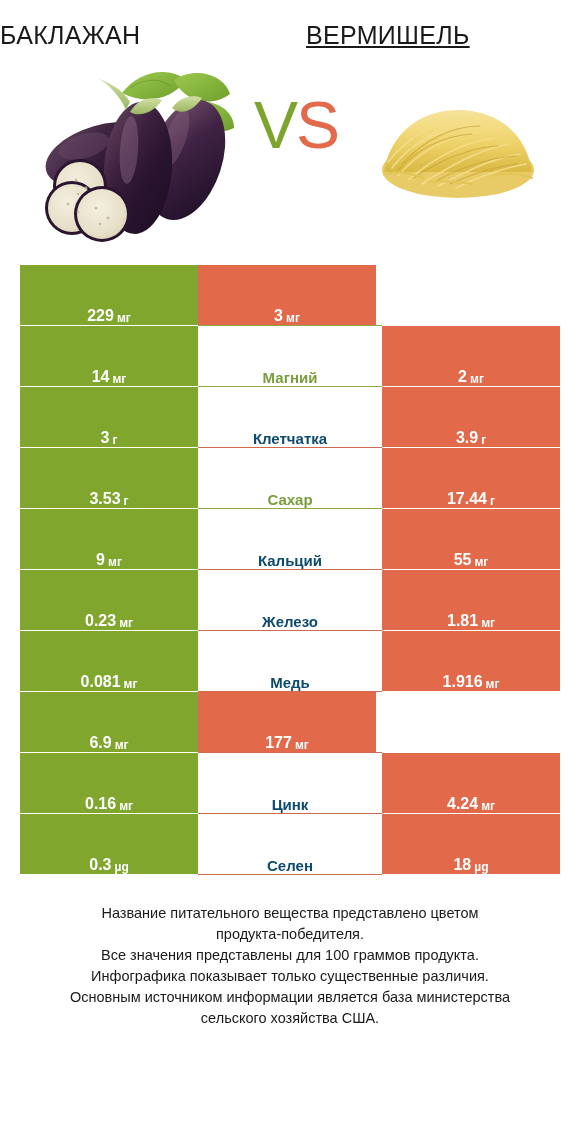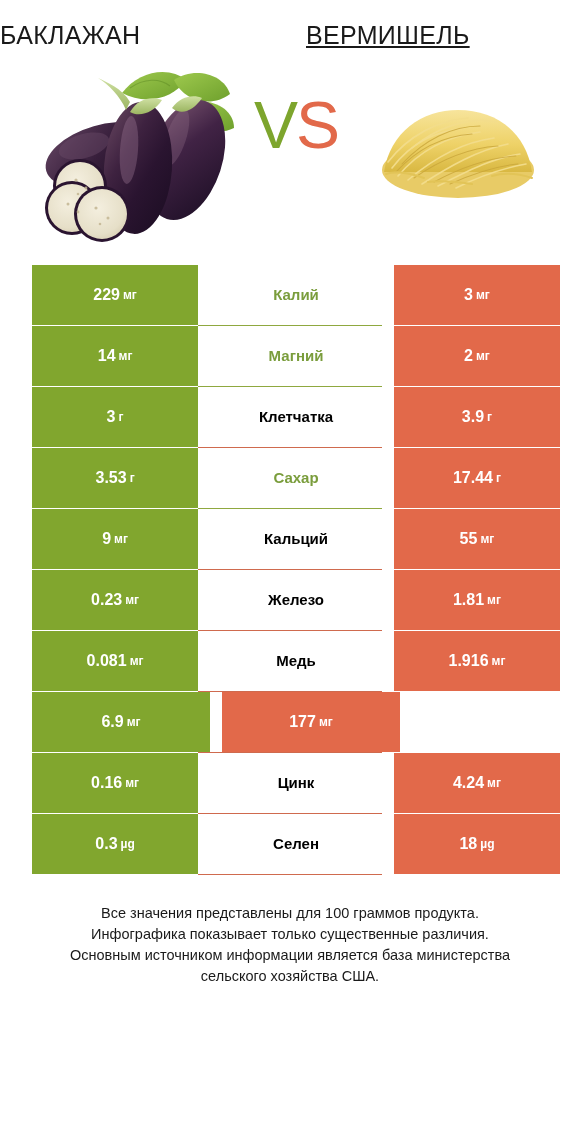--- a/index.html
+++ b/index.html
@@ -74,42 +74,41 @@
     width: 540px;
     box-sizing: border-box;
   }
   .row {
     display: flex;
     height: 60px;
     position: relative;
   }
   .cell {
     display: flex;
-    align-items: center;
+    align-items: flex-end;
     justify-content: center;
     box-sizing: border-box;
     height: 60px;
-    margin-left: 12px;
   }
   .cell-left, .cell-right {
     width: 178px;
     color: #ffffff;
     font-size: 16px;
     font-weight: 700;
   }
   .cell-left  { background: #81A62E; }
   .cell-right { background: #E2694A; }
   .cell-mid {
     width: 184px;
     background: #ffffff;
     font-size: 15px;
     font-weight: 700;
   }
   .cell-mid.win-green  { color: #7A9D3C; }
-  .cell-mid.win-orange { color: #000000; }
+  .cell-mid.win-orange { color: #0c4a6e; }
 
   .val-num { font-size: 16px; font-weight: 700; }
   .val-unit { font-size: 12px; font-weight: 700; margin-left: 3px; }
 
   
   .sep {
     height: 1px;
     display: flex;
   }
   .sep .sp-side { width: 178px; background: #ffffff; }
@@ -251,21 +250,20 @@
     </g>
   </svg>
 </div>
 
 <div class="table" id="comparison-table">
     <div class="row">
       <div class="cell cell-left">
         <span class="val-num">229</span>
         <span class="val-unit">мг</span>
       </div>
-      <div class="cell cell-mid win-green">Калий</div>
       <div class="cell cell-right">
         <span class="val-num">3</span>
         <span class="val-unit">мг</span>
       </div>
     </div>
     <div class="sep green">
       <div class="sp-side"></div>
       <div class="sp-mid"></div>
       <div class="sp-side"></div>
     </div>
@@ -408,17 +406,19 @@
       </div>
     </div>
     <div class="sep orange">
       <div class="sp-side"></div>
       <div class="sp-mid"></div>
       <div class="sp-side"></div>
     </div>
   </div>
 
 <div class="footer">
+  <p>Название питательного вещества представлено цветом</p>
+  <p>продукта-победителя.</p>
   <p>Все значения представлены для 100 граммов продукта.</p>
   <p>Инфографика показывает только существенные различия.</p>
   <p>Основным источником информации является база министерства</p>
   <p>сельского хозяйства США.</p>
 </div>
 
 </body></html>

